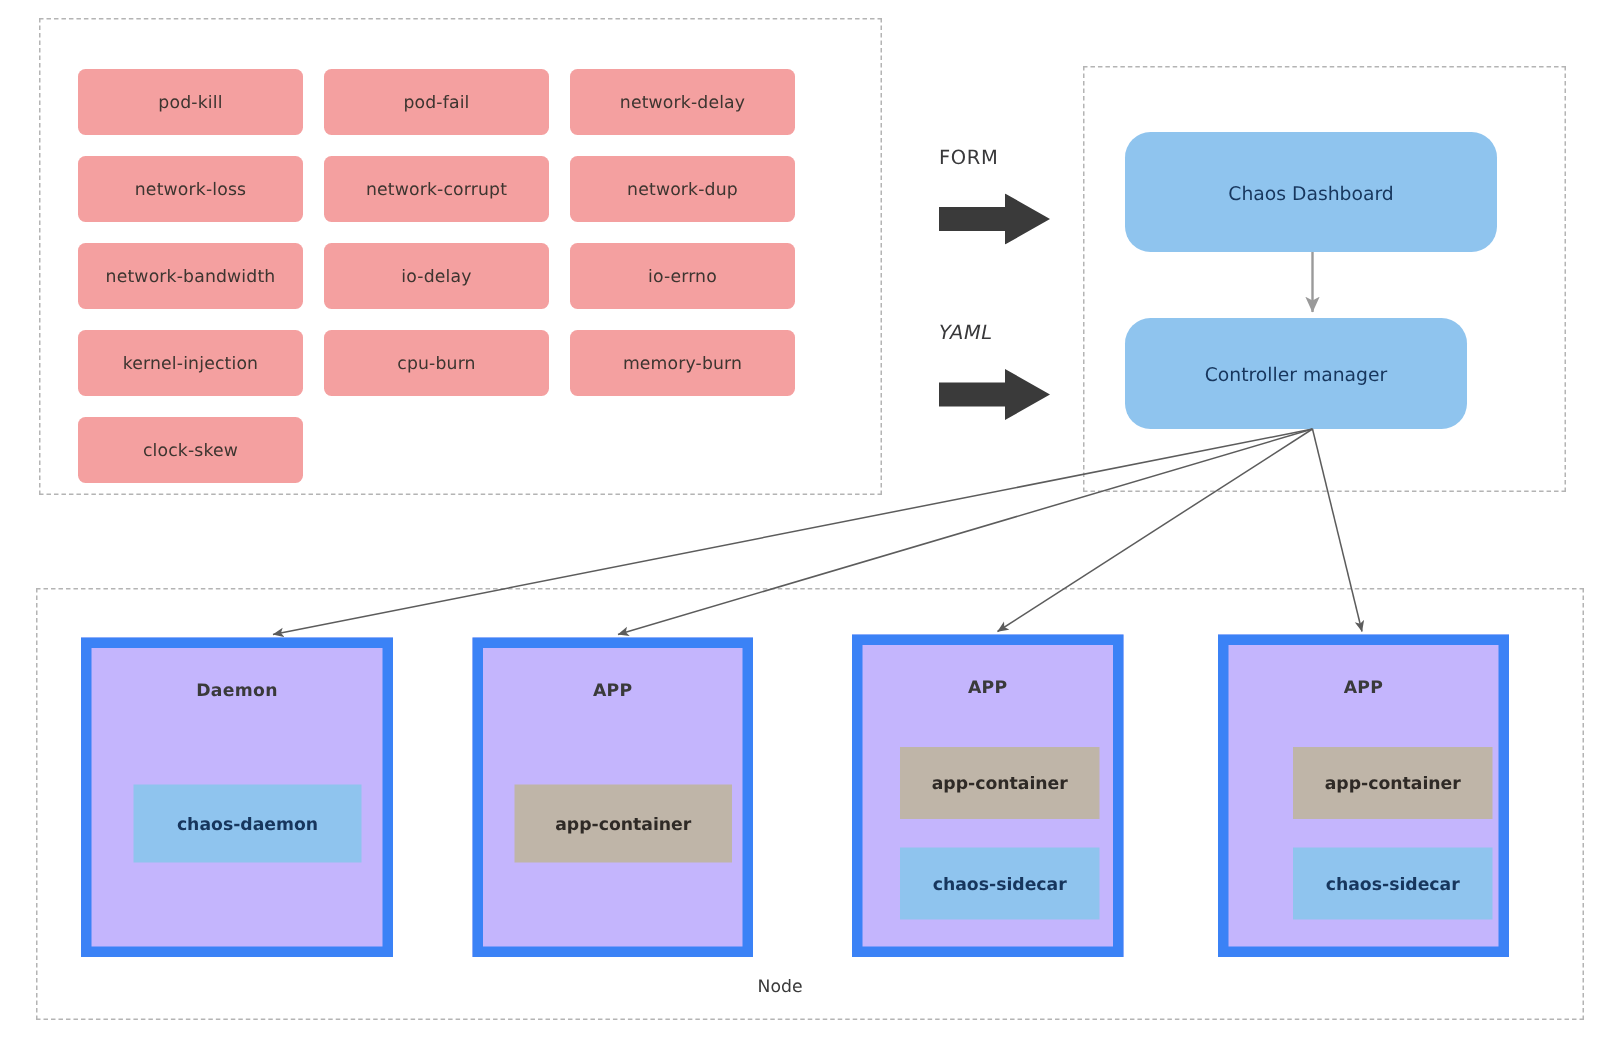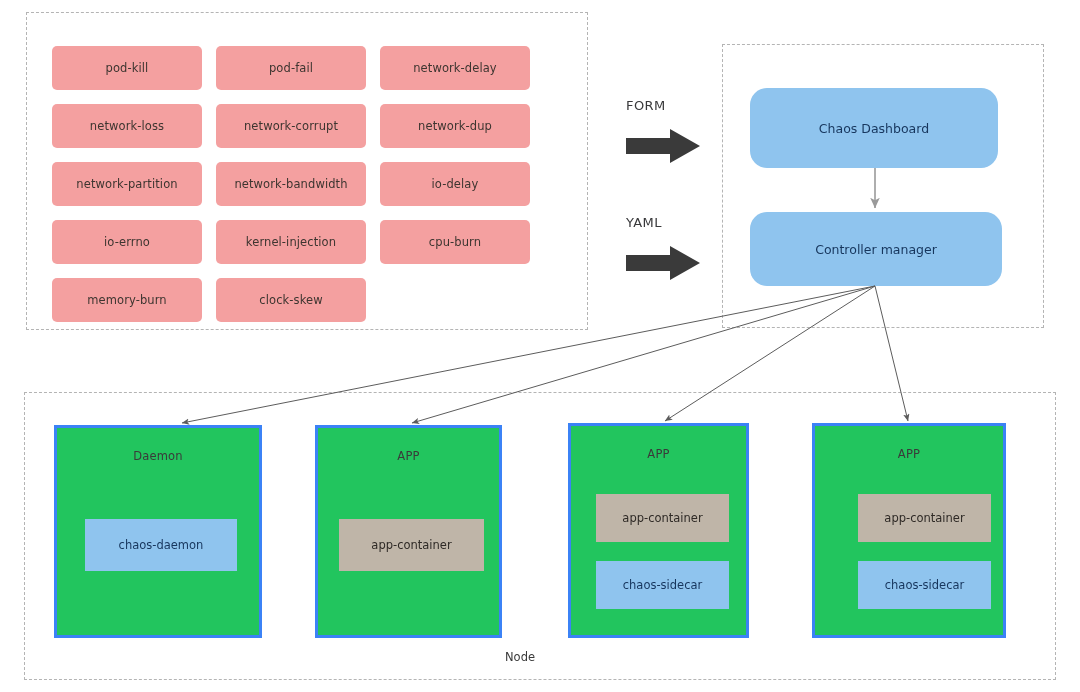--- a/index.html
+++ b/index.html
@@ -50,21 +50,21 @@
     color: #3d3530;
     letter-spacing: .1px;
     text-align: center;
     padding: 0 4px;
     box-sizing: border-box;
   }
 
   
   .input-group { position: absolute; width: 96px; }
   #input-form { left: 626px; top: 82px; }
-  #input-yaml { left: 626px; top: 199px; }
+  #input-yaml { left: 626px; top: 199px; font-style: italic; }
   .input-label {
     font-size: 13px;
     color: #38383a;
     letter-spacing: .4px;
     margin-bottom: 16px;
     display: block;
     margin-top: 16px;
   }
   .block-arrow { display: block; }
 
@@ -74,28 +74,29 @@
     background: #8fc4ee;
     display: flex;
     align-items: center;
     justify-content: center;
     font-size: 12.5px;
     color: #17365d;
     box-sizing: border-box;
     border-radius: 17px;
   }
   #box-chaos-dashboard   { left: 750px; top: 88px;  width: 248px; height: 80px; }
-  #box-controller-manager{ left: 750px; top: 212px; width: 252px; height: 74px; }
+  #box-controller-manager{ left: 750px; top: 212px; width: 228px; height: 74px; }
 
   
   .pod {
     position: absolute;
-    border: 3px solid #3b82f6;
-    background: #22c55e;
-    box-sizing: border-box;
+    border: 7px solid #3b82f6;
+    background: #c4b5fd;
+    box-sizing: border-box;
+    font-weight: bold;
   }
   #pod-daemon { left: 54px;  top: 425px; width: 208px; height: 213px; }
   #pod-app-1  { left: 315px; top: 425px; width: 187px; height: 213px; }
   #pod-app-2  { left: 568px; top: 423px; width: 181px; height: 215px; }
   #pod-app-3  { left: 812px; top: 423px; width: 194px; height: 215px; }
 
   .pod-title {
     position: absolute;
     top: 21px;
     left: 0;
@@ -152,21 +153,20 @@
 
   <div id="panel-experiments" class="dashed-panel"></div>
 
   <div id="experiment-grid">
     <div class="chaos-chip">pod-kill</div>
     <div class="chaos-chip">pod-fail</div>
     <div class="chaos-chip">network-delay</div>
     <div class="chaos-chip">network-loss</div>
     <div class="chaos-chip">network-corrupt</div>
     <div class="chaos-chip">network-dup</div>
-    <div class="chaos-chip">network-partition</div>
     <div class="chaos-chip">network-bandwidth</div>
     <div class="chaos-chip">io-delay</div>
     <div class="chaos-chip">io-errno</div>
     <div class="chaos-chip">kernel-injection</div>
     <div class="chaos-chip">cpu-burn</div>
     <div class="chaos-chip">memory-burn</div>
     <div class="chaos-chip">clock-skew</div>
   </div>
 
   <div class="input-group" id="input-form">

